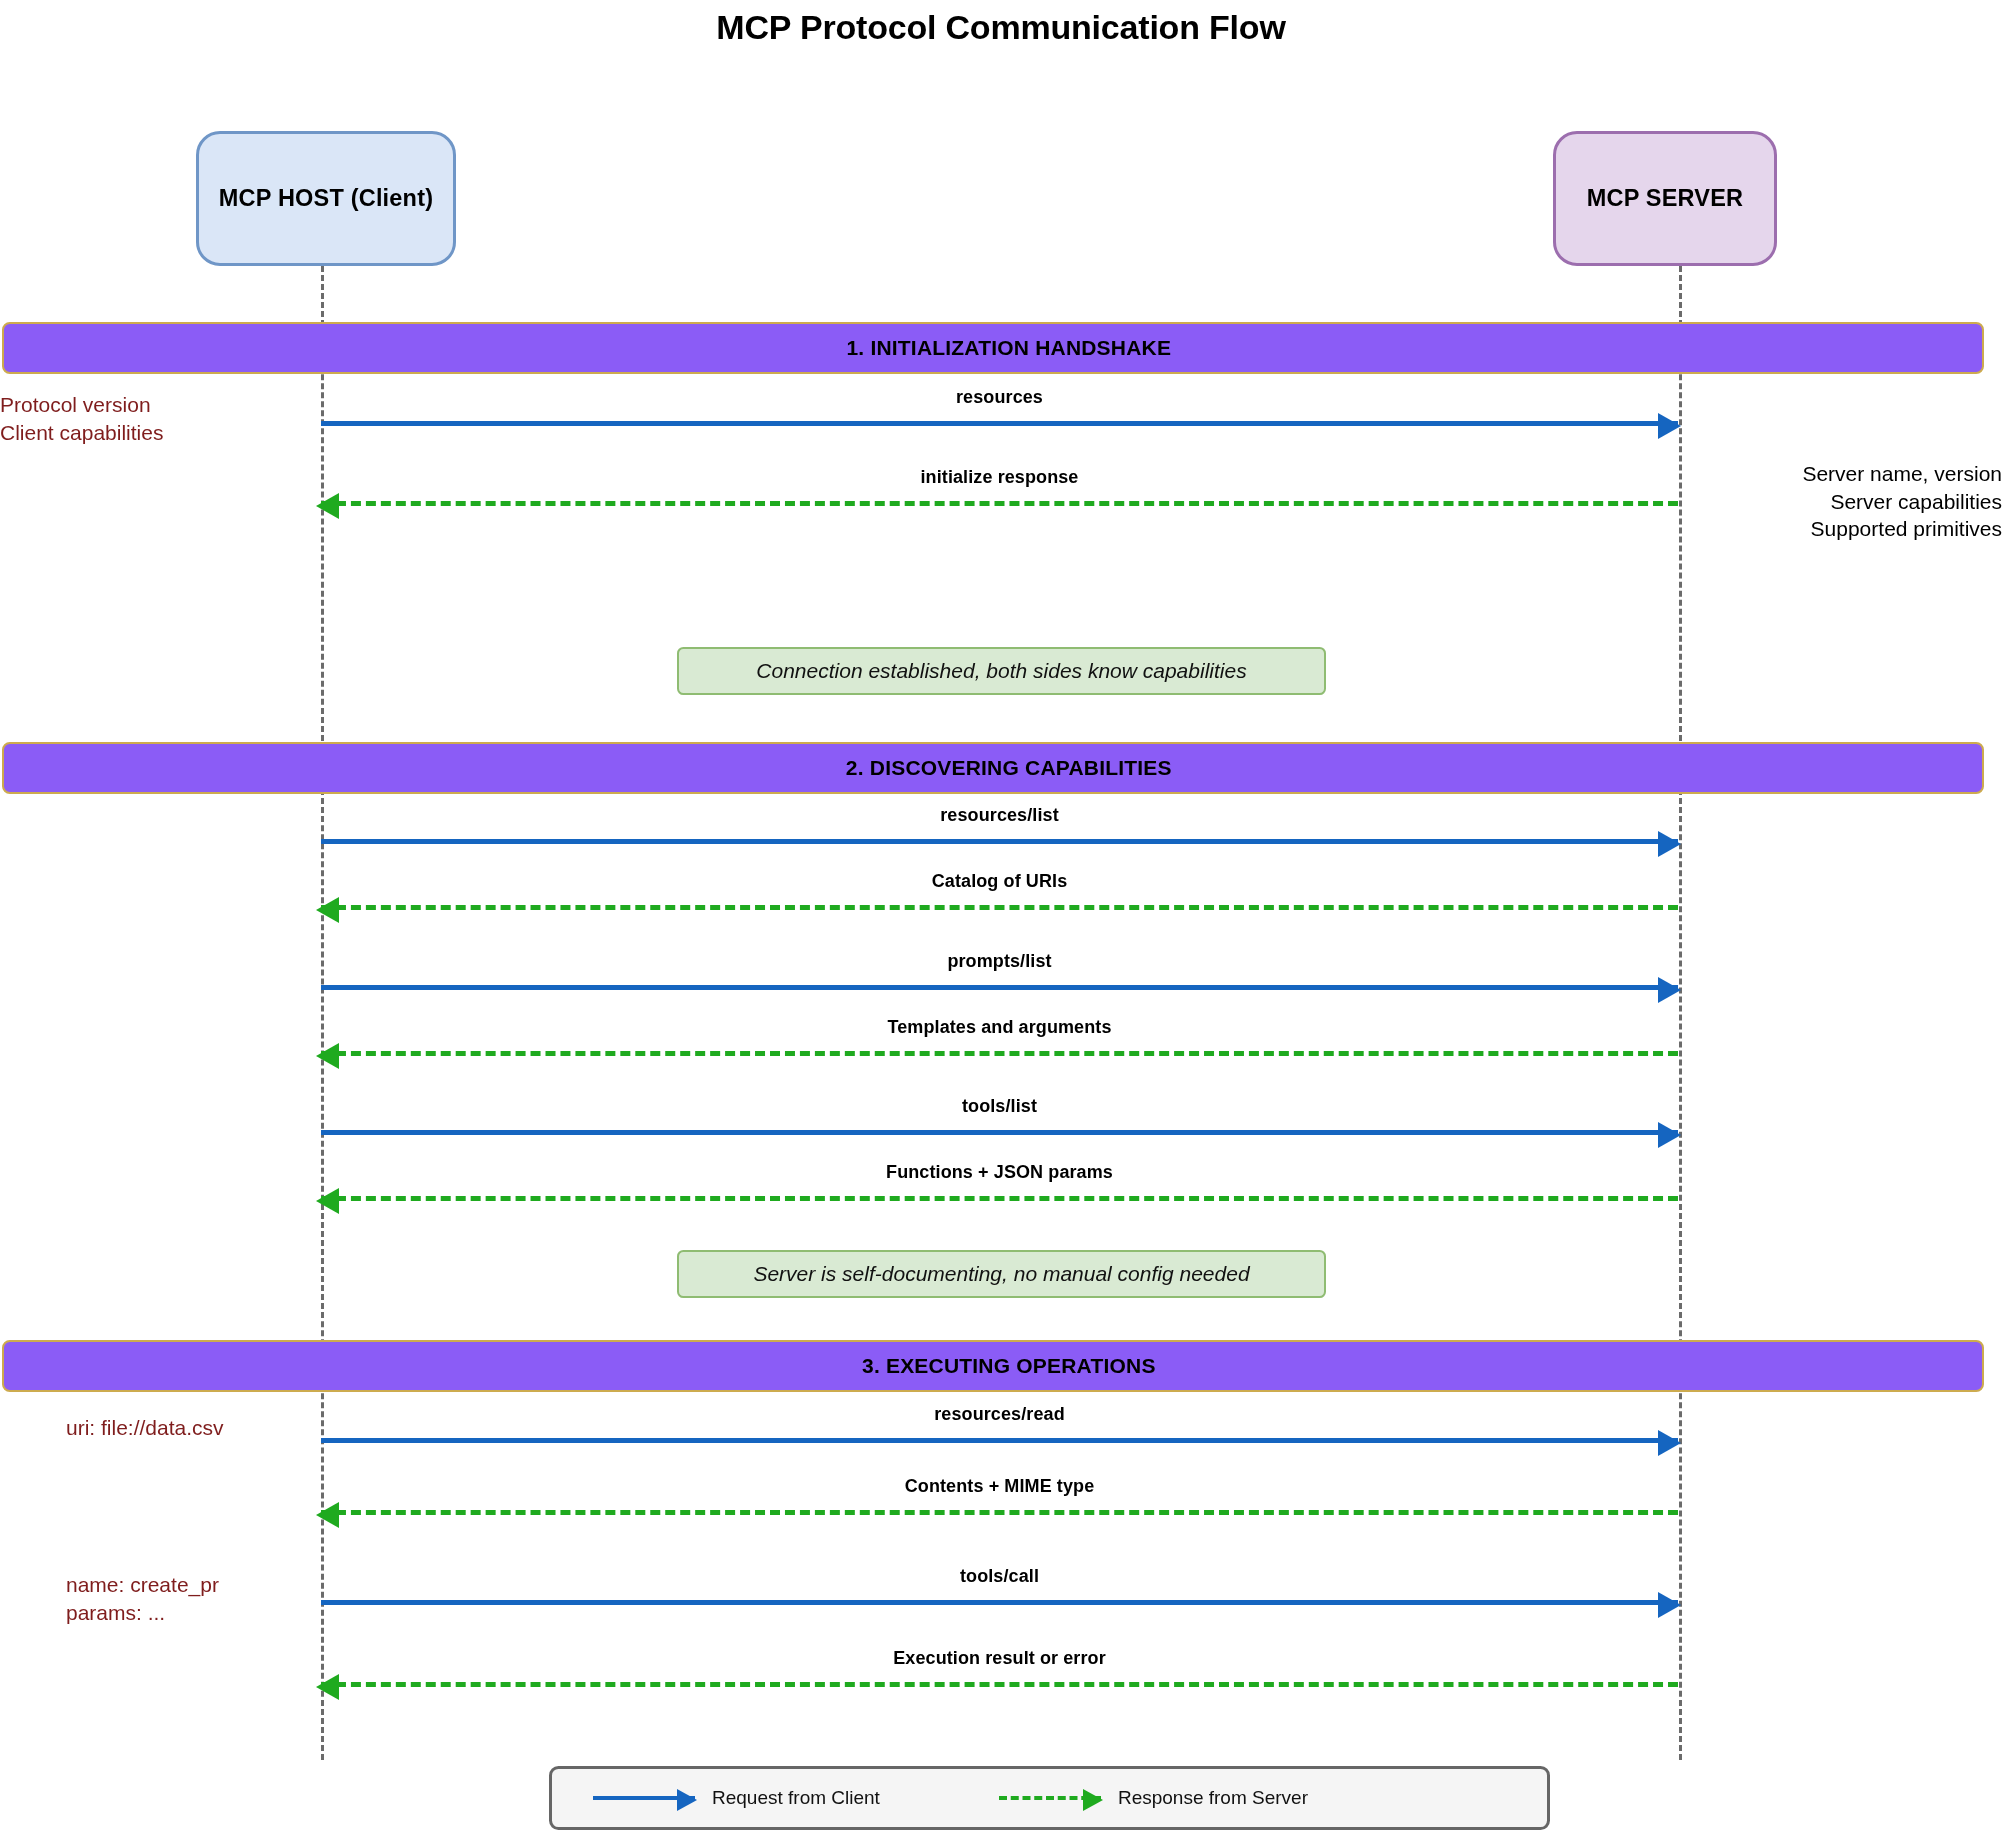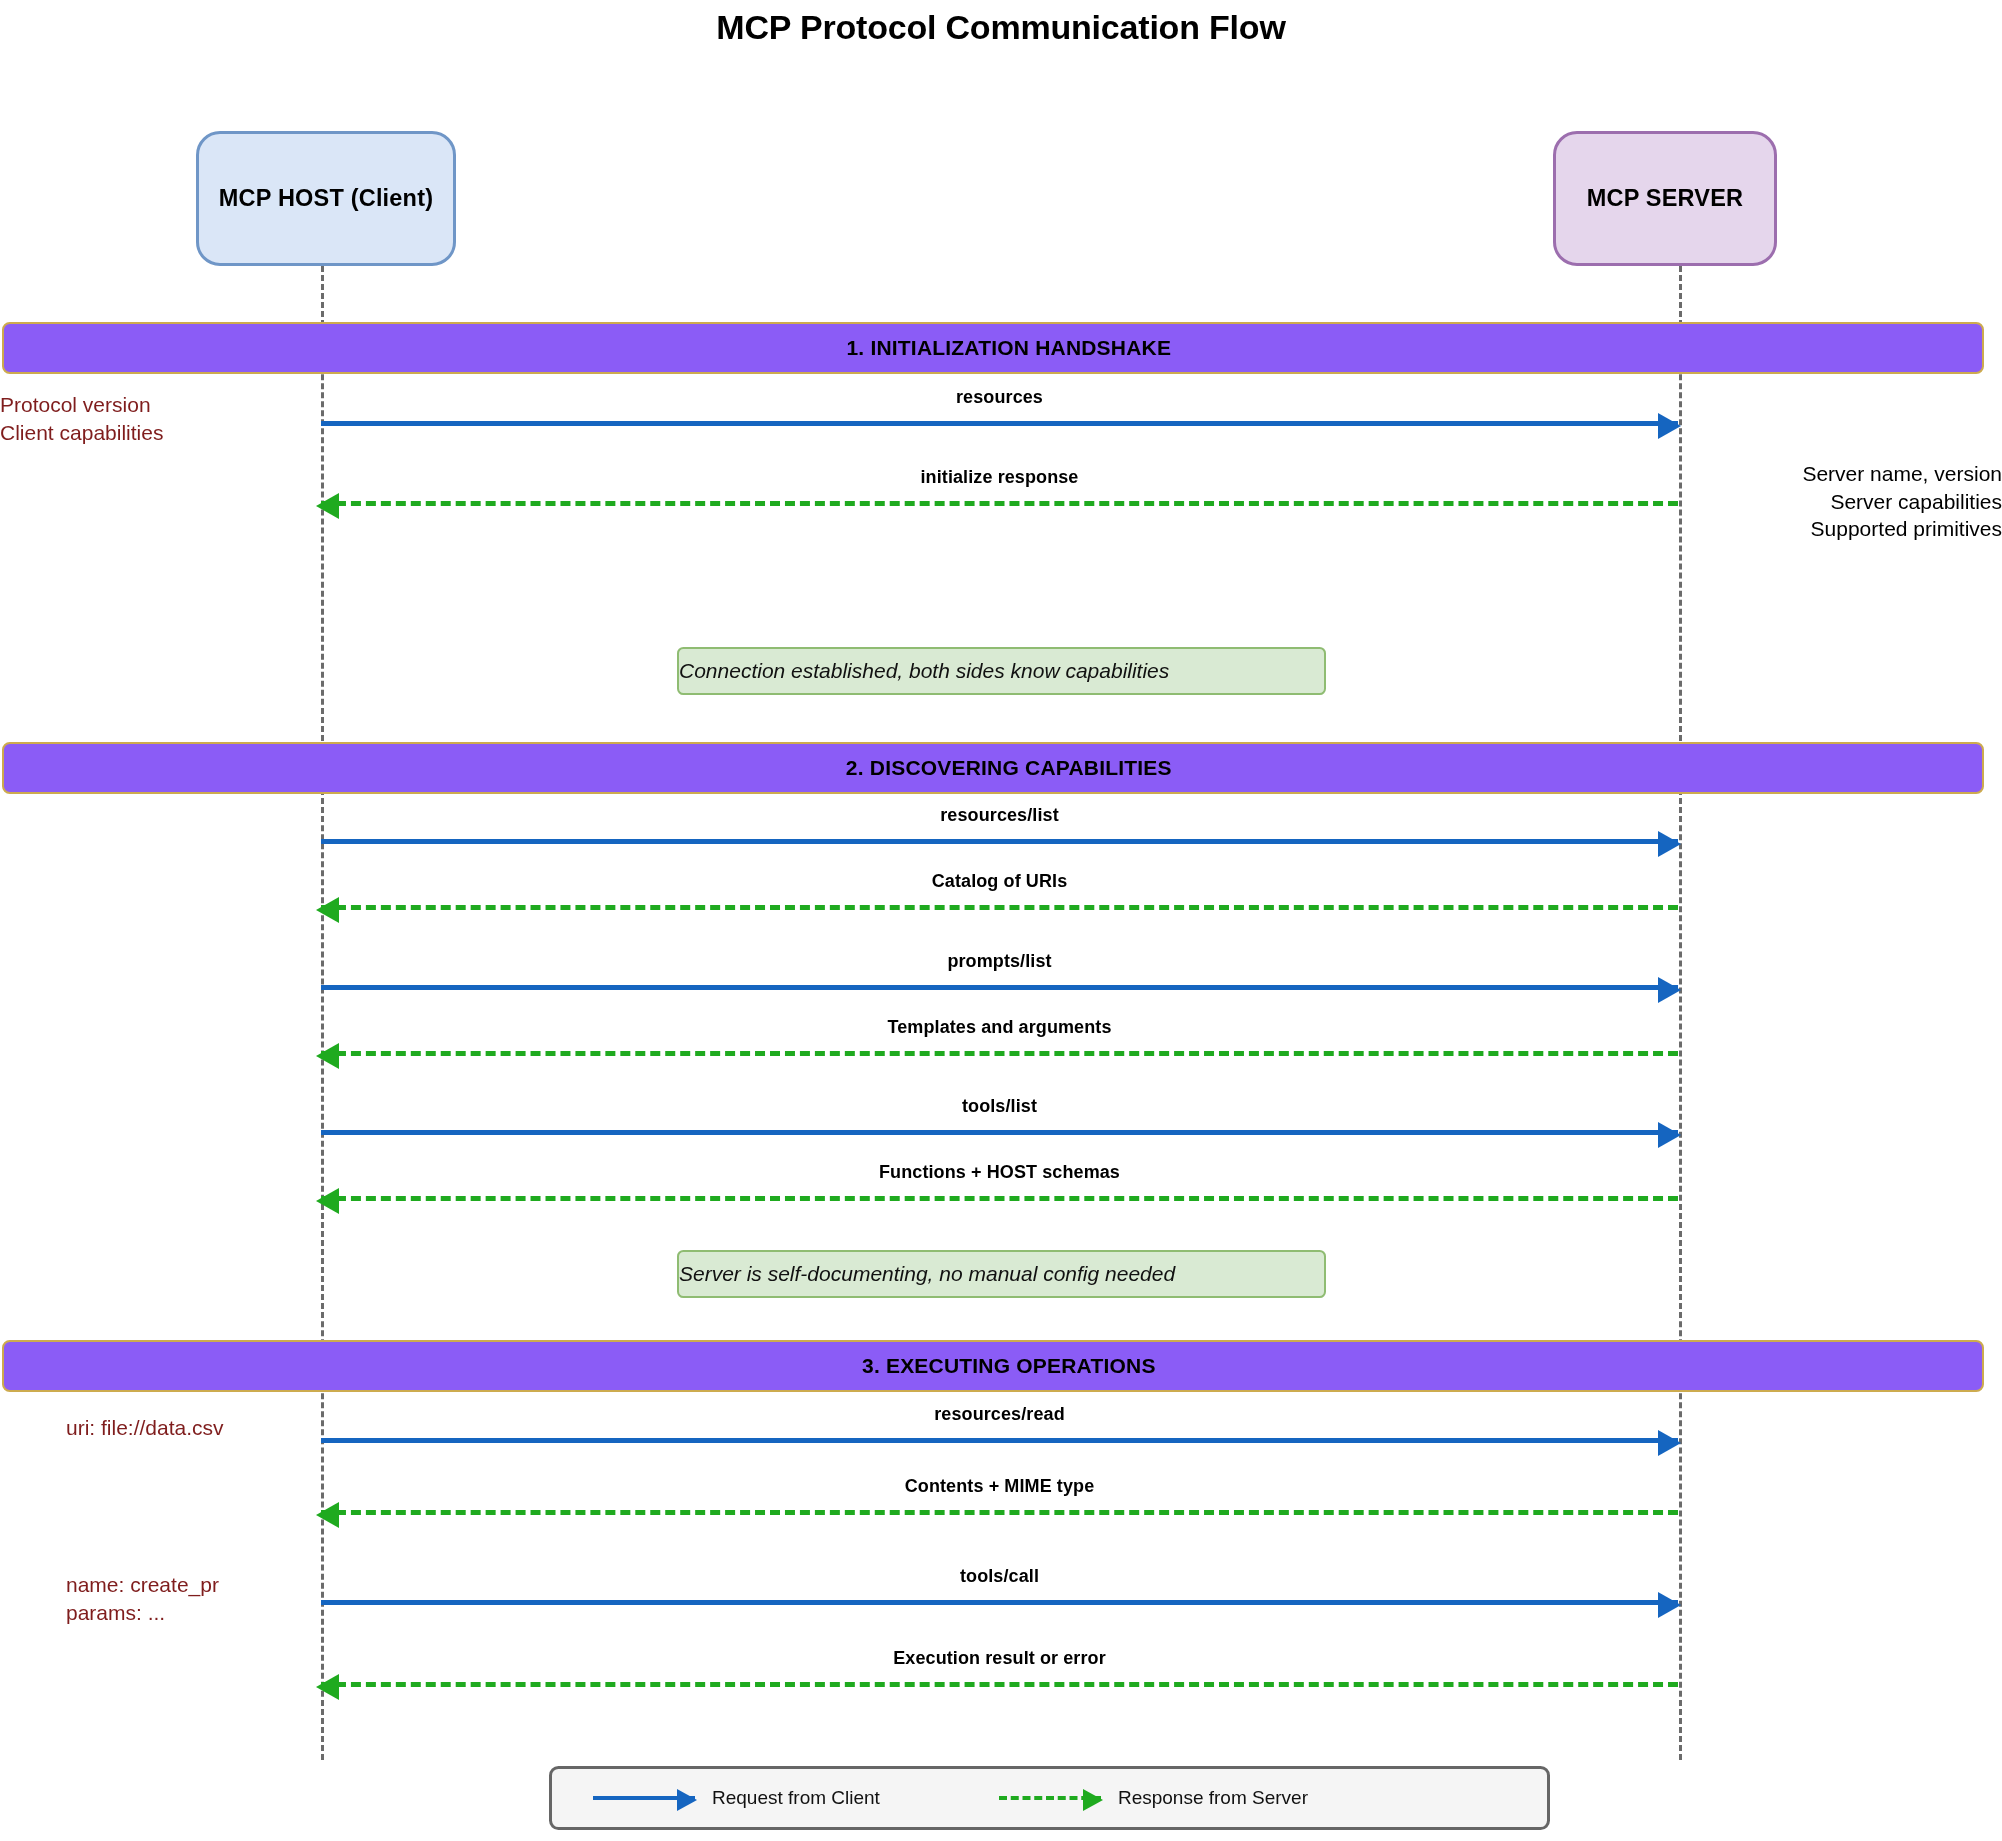--- a/index.html
+++ b/index.html
@@ -164,20 +164,21 @@
   }
 
   
   .note-box {
     position: absolute;
     background: #d9ead3;
     border: 2.3px solid #8fbc72;
     border-radius: 6.3px;
     display: flex;
     align-items: center;
+    justify-content: center;
     font-size: 21px;
     font-style: italic;
     color: #111;
     height: 48px;
   }
 
   
   .legend {
     position: absolute;
     left: 549px;
@@ -297,21 +298,21 @@
   </div>
 
   <div class="message" style="top:1130px">
     <div class="msg-label">tools/list</div>
     <div class="msg-line request">
       <div class="arrowhead right"></div>
     </div>
   </div>
 
   <div class="message" style="top:1196px">
-    <div class="msg-label">Functions + HOST schemas</div>
+    <div class="msg-label">Functions + JSON params</div>
     <div class="msg-line response">
       <div class="arrowhead left"></div>
     </div>
   </div>
 
   <div class="note-box" style="left:677px; top:1250px; width:649px;">
     <span>Server is self-documenting, no manual config needed</span>
   </div>
 
   <div class="section-banner" style="top:1340px">

